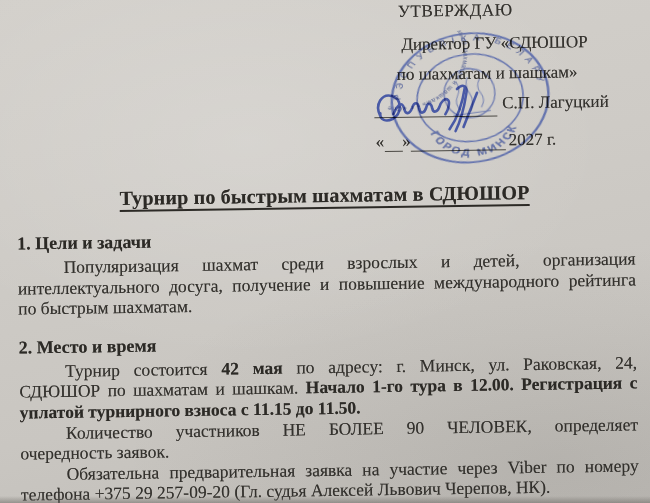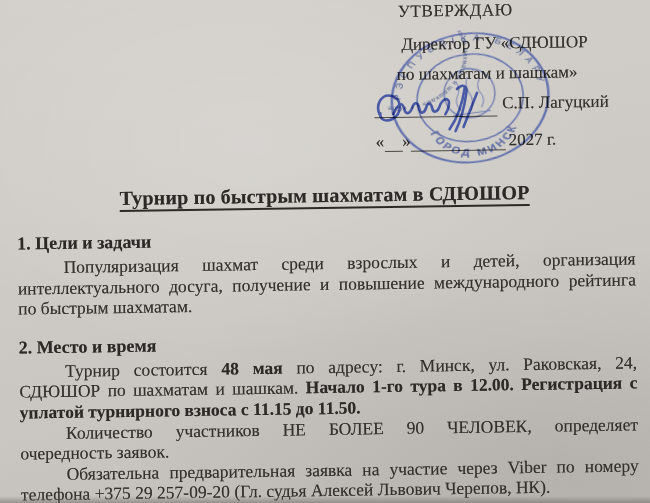--- a/index.html
+++ b/index.html
@@ -139,21 +139,21 @@
   <div class="abs doc-title">
     <span>Турнир по быстрым шахматам в СДЮШОР</span>
   </div>
 
   <div class="abs body-text">
       <div class="heading">1. Цели и задачи</div>
       <div class="line j ind"><span>Популяризация шахмат среди взрослых и детей, организация</span></div>
       <div class="line j"><span>интеллектуального досуга, получение и повышение международного рейтинга</span></div>
       <div class="line"><span>по быстрым шахматам.</span></div>
       <div class="heading">2. Место и время</div>
-      <div class="line j ind"><span>Турнир состоится </span><span class="b">48 мая</span><span> по адресу: г. Минск, ул. Раковская, 24,</span></div>
+      <div class="line j ind"><span>Турнир состоится </span><span class="b">42 мая</span><span> по адресу: г. Минск, ул. Раковская, 24,</span></div>
       <div class="line j"><span>СДЮШОР по шахматам и шашкам. </span><span class="b">Начало 1-го тура в 12.00. Регистрация с</span></div>
       <div class="line"><span class="b">уплатой турнирного взноса с 11.15 до 11.50.</span></div>
       <div class="line j ind"><span>Количество участников НЕ БОЛЕЕ 90 ЧЕЛОВЕК, определяет</span></div>
       <div class="line"><span>очередность заявок.</span></div>
       <div class="line j ind"><span>Обязательна предварительная заявка на участие через Viber по номеру</span></div>
       <div class="line"><span>телефона +375 29 257-09-20 (Гл. судья Алексей Львович Черепов, НК).</span></div>
     </div>
 
 </div>
 

